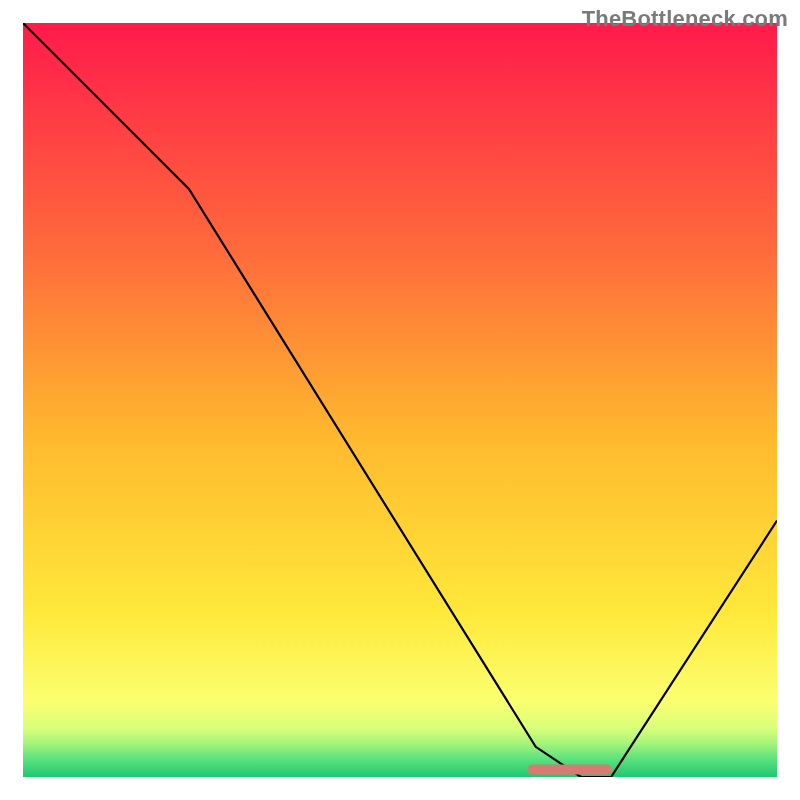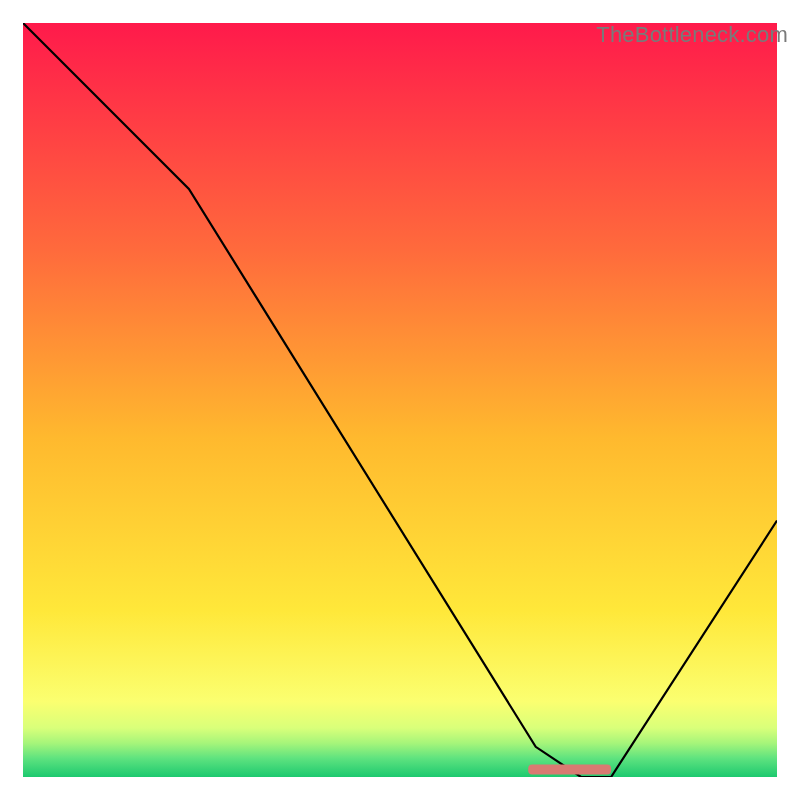--- a/index.html
+++ b/index.html
@@ -6,25 +6,25 @@
     margin: 0;
     padding: 0;
     width: 800px;
     height: 800px;
     position: relative;
     font-family: Arial, sans-serif;
     background: #ffffff;
   }
   .watermark {
     position: absolute;
-    top: 22px;
+    top: 6px;
     right: 12px;
     font-size: 22px;
     color: #7a7a7a;
-    font-weight: 400;
+    font-weight: 700;
     letter-spacing: 0.2px;
     z-index: 10;
   }
   .plot-area {
     position: absolute;
     left: 23px;
     top: 23px;
     width: 754px;
     height: 754px;
   }

